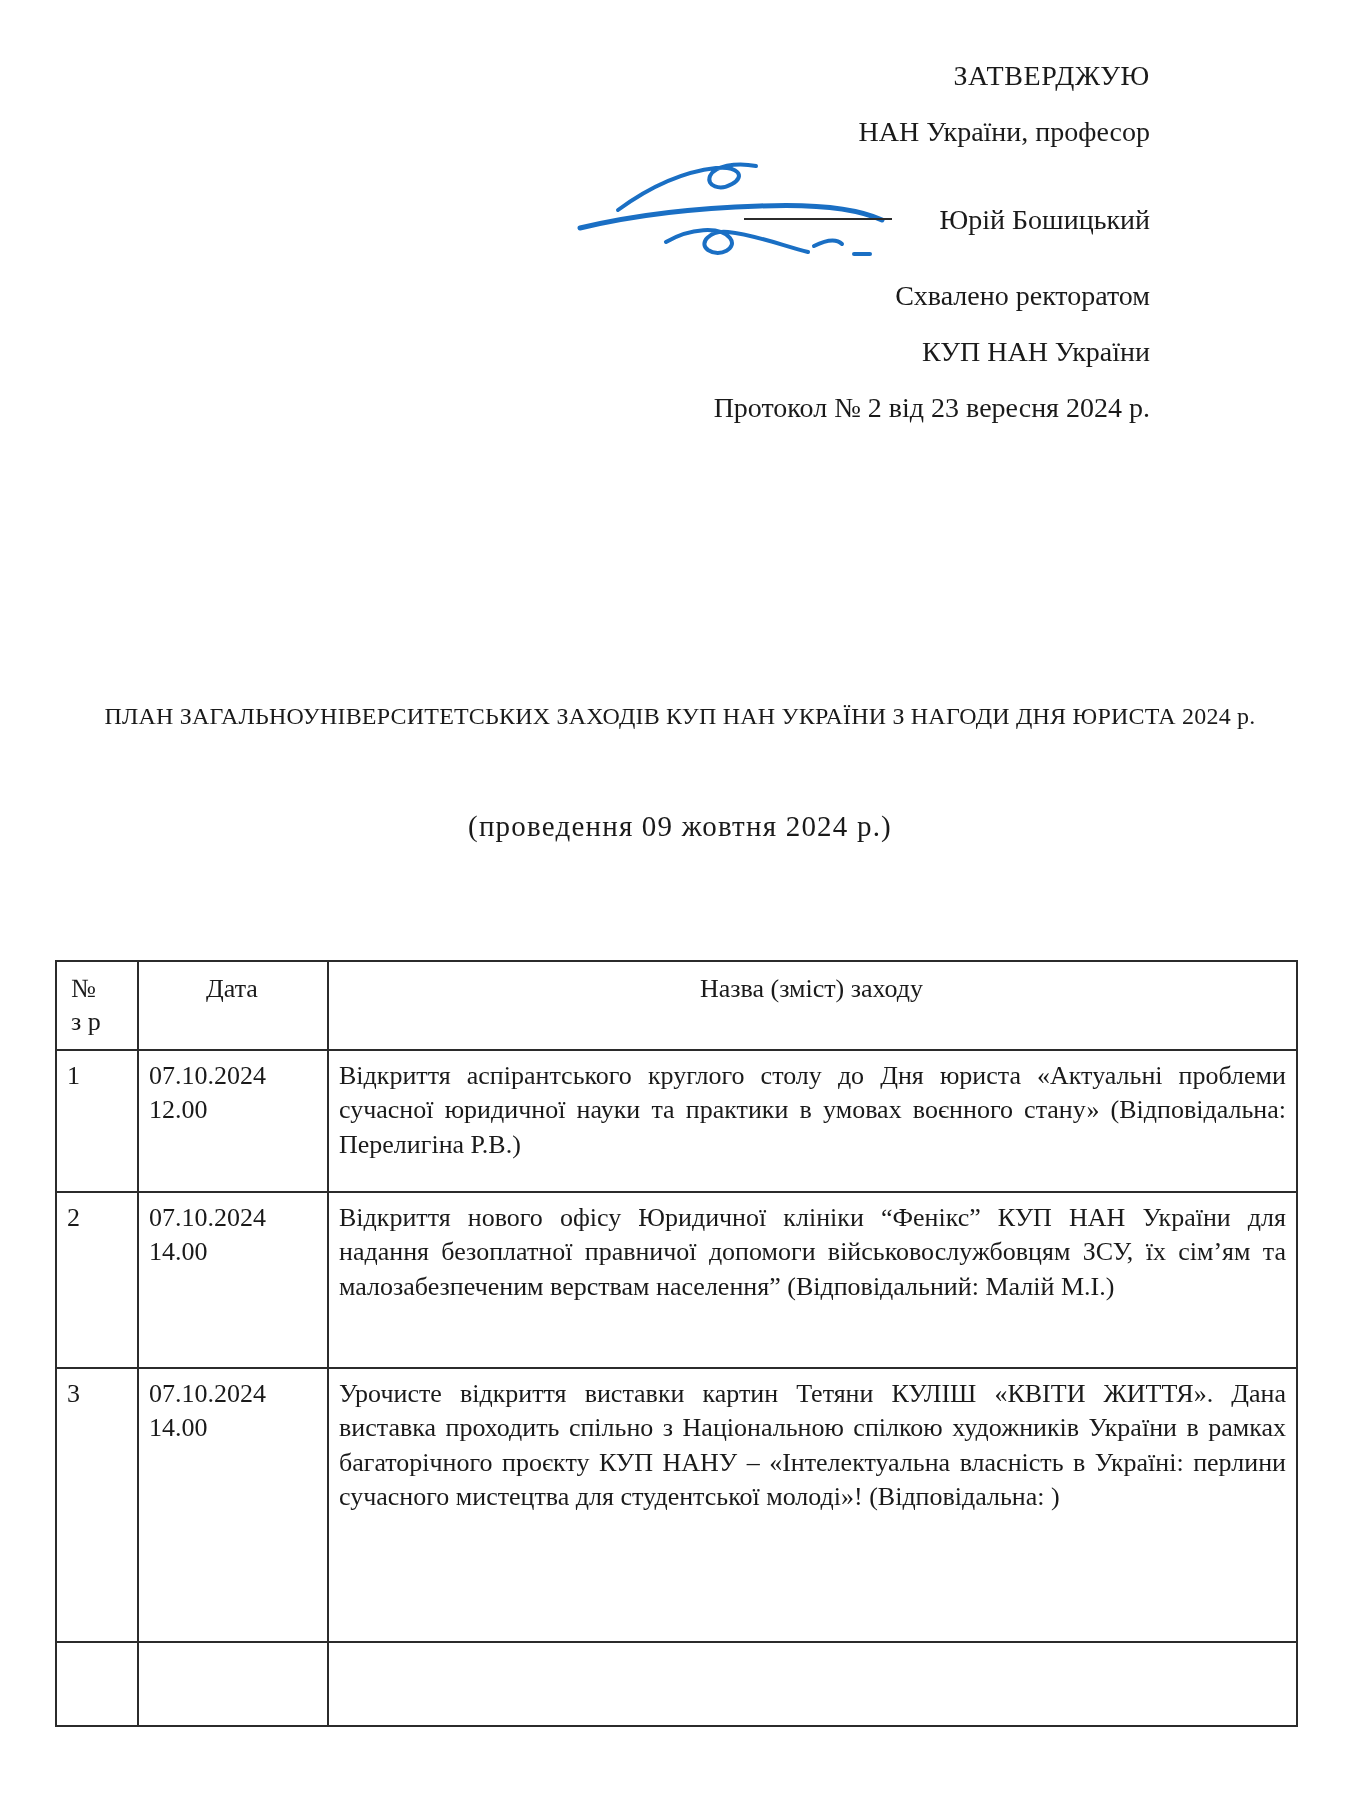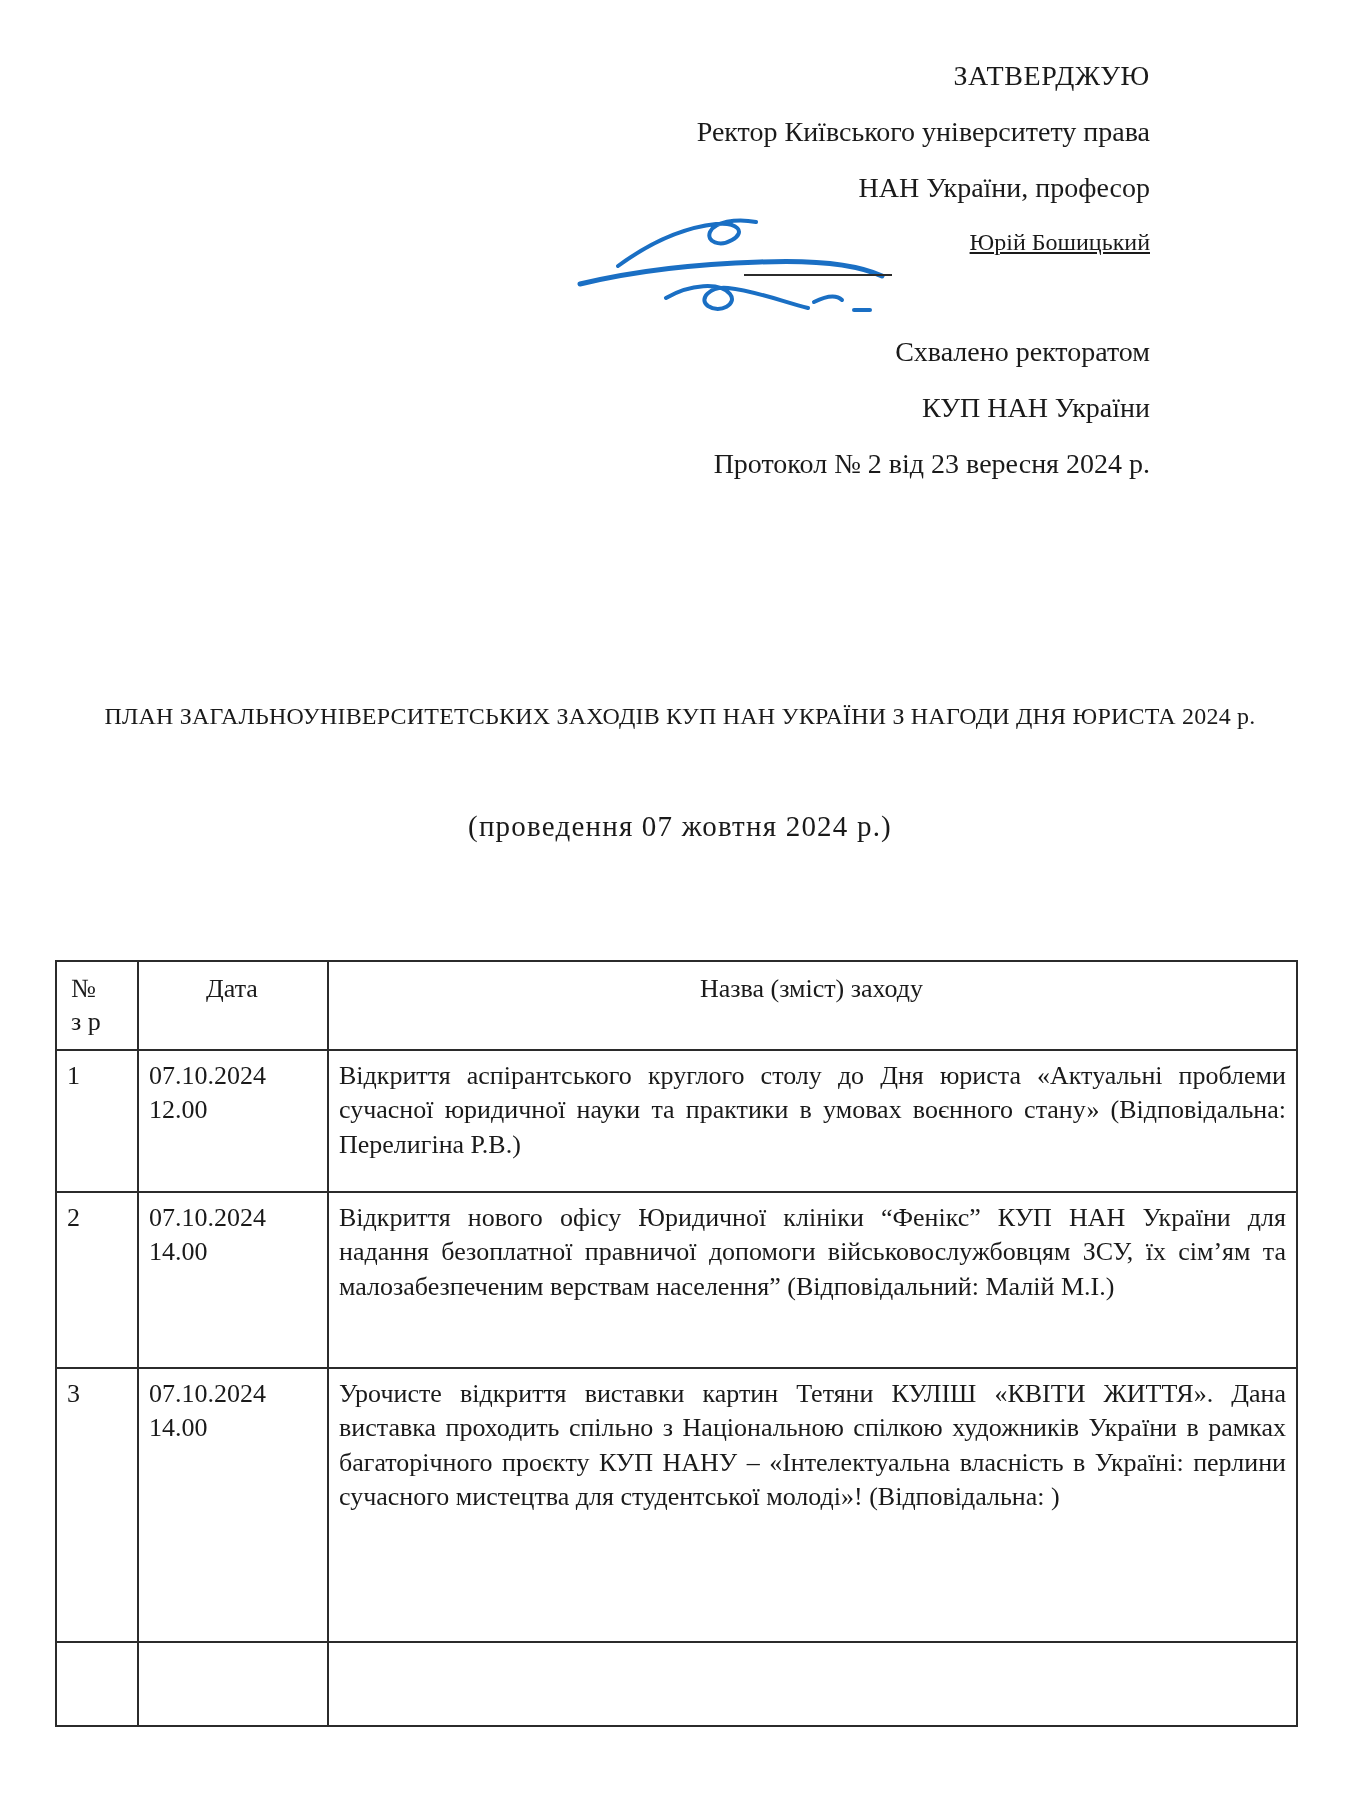--- a/index.html
+++ b/index.html
@@ -44,24 +44,23 @@
 
   
   .sig-row {
     position: relative;
     height: 74px;
     margin-bottom: 6px;
   }
   .sig-name {
     position: absolute;
     right: 0;
-    top: 0;
-    font-size: 24px;
+    top: 32px;
+    font-size: 28px;
     white-space: nowrap;
-    text-decoration: underline;
   }
   .sig-rule {
     position: absolute;
     right: 258px;
     top: 44px;
     width: 148px;
     height: 2px;
     background: #2b2b2b;
   }
   .sig-scribble {
@@ -161,21 +160,20 @@
   tr.row-3 td { height: 250px; }
   tr.row-blank td { height: 60px; }
 </style>
 </head>
 <body>
 
 <div class="page">
 
   <div class="approval">
     <span class="line first">ЗАТВЕРДЖУЮ</span>
-    <span class="line">Ректор Київського університету права</span>
     <span class="line">НАН України, професор</span>
 
     <div class="sig-row">
       <svg class="sig-scribble" viewBox="0 0 330 120" xmlns="http://www.w3.org/2000/svg">
         <g fill="none" stroke="#1a6fc4" stroke-width="4" stroke-linecap="round">
           <path d="M48 68 C 78 46, 110 30, 146 26 C 168 24, 176 34, 162 42 C 150 49, 136 44, 140 34 C 144 24, 166 20, 186 24"></path>
           <path d="M10 86 C 60 74, 120 66, 190 64 C 240 62, 286 66, 312 78" stroke-width="5"></path>
           <path d="M96 100 C 120 86, 150 84, 160 96 C 168 106, 150 116, 138 108 C 128 101, 140 88, 158 90 C 186 93, 214 104, 238 110"></path>
           <path d="M244 104 C 256 98, 266 96, 272 102"></path>
           <path d="M284 112 L 300 112"></path>
@@ -184,21 +182,21 @@
       <div class="sig-rule"></div>
       <span class="sig-name">Юрій Бошицький</span>
     </div>
 
     <span class="line after-sig">Схвалено ректоратом</span>
     <span class="line">КУП НАН України</span>
     <span class="line">Протокол № 2 від 23 вересня 2024 р.</span>
   </div>
 
   <div class="title">ПЛАН ЗАГАЛЬНОУНІВЕРСИТЕТСЬКИХ ЗАХОДІВ КУП НАН УКРАЇНИ З НАГОДИ ДНЯ ЮРИСТА 2024 р.</div>
-  <div class="subtitle">(проведення 07 жовтня 2024 р.)</div>
+  <div class="subtitle">(проведення 09 жовтня 2024 р.)</div>
 
   <div class="tbl-wrap">
     <table class="plan">
       <colgroup>
         <col class="c-num">
         <col class="c-date">
         <col class="c-name">
       </colgroup>
       <thead>
         <tr>

